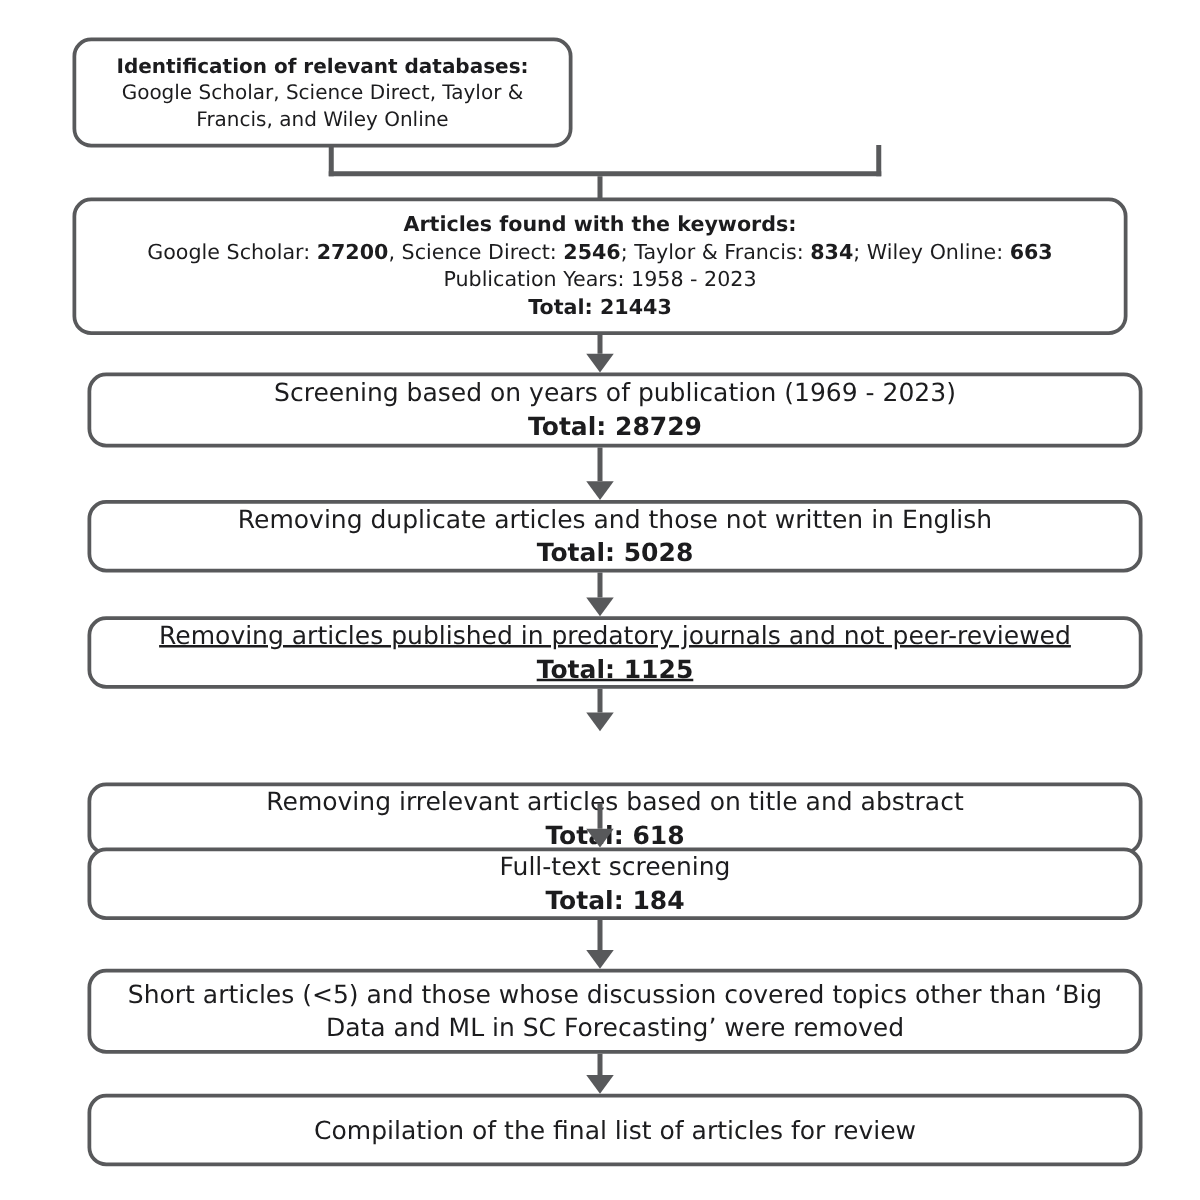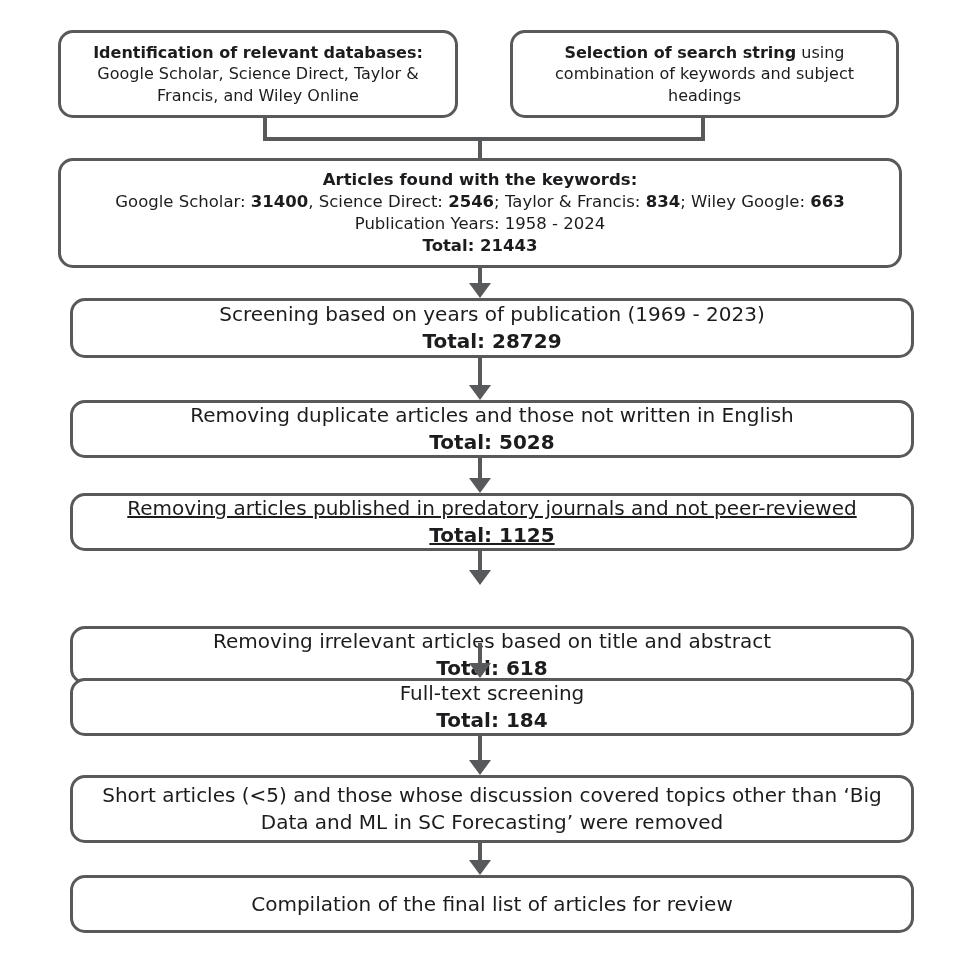--- a/index.html
+++ b/index.html
@@ -36,35 +36,30 @@
 <body>
 
 <div class="canvas">
 
   <div class="box topbox" style="left:58px;width:400px;">
     <div>
       <span class="blockbold">Identification of relevant databases:</span><span>Google Scholar, Science Direct, Taylor &amp; Francis, and Wiley Online</span>
     </div>
   </div>
 
-  <div class="box topbox" style="left:510px;width:389px;">
-    <div>
-      <b>Selection of search string</b><span> using combination of keywords and subject headings</span>
-    </div>
-  </div>
 
   <div class="vline" style="left:263px;top:116px;width:4px;height:25px;"></div>
   <div class="vline" style="left:701px;top:116px;width:4px;height:25px;"></div>
   <div class="hline" style="left:263px;top:137px;width:442px;height:4px;"></div>
   <div class="vline" style="left:478px;top:141px;width:4px;height:18px;"></div>
 
   <div class="box bigbox">
     <div class="bold">Articles found with the keywords:</div>
-    <div><span>Google Scholar: </span><b>31400</b><span>, </span><span>Science Direct: </span><b>2546</b><span>; </span><span>Taylor &amp; Francis: </span><b>834</b><span>; </span><span>Wiley Google: </span><b>663</b></div>
-    <div>Publication Years: 1958 - 2024</div>
+    <div><span>Google Scholar: </span><b>27200</b><span>, </span><span>Science Direct: </span><b>2546</b><span>; </span><span>Taylor &amp; Francis: </span><b>834</b><span>; </span><span>Wiley Online: </span><b>663</b></div>
+    <div>Publication Years: 1958 - 2023</div>
     <div class="bold">Total: 21443</div>
   </div>
 
   <div class="arrow" style="top:268px;height:30px;">
     <div class="stem"></div>
     <div class="head"></div>
   </div>
 
   <div class="box step" style="top:298px;height:60px;">
     <div>Screening based on years of publication (1969 - 2023)</div>

